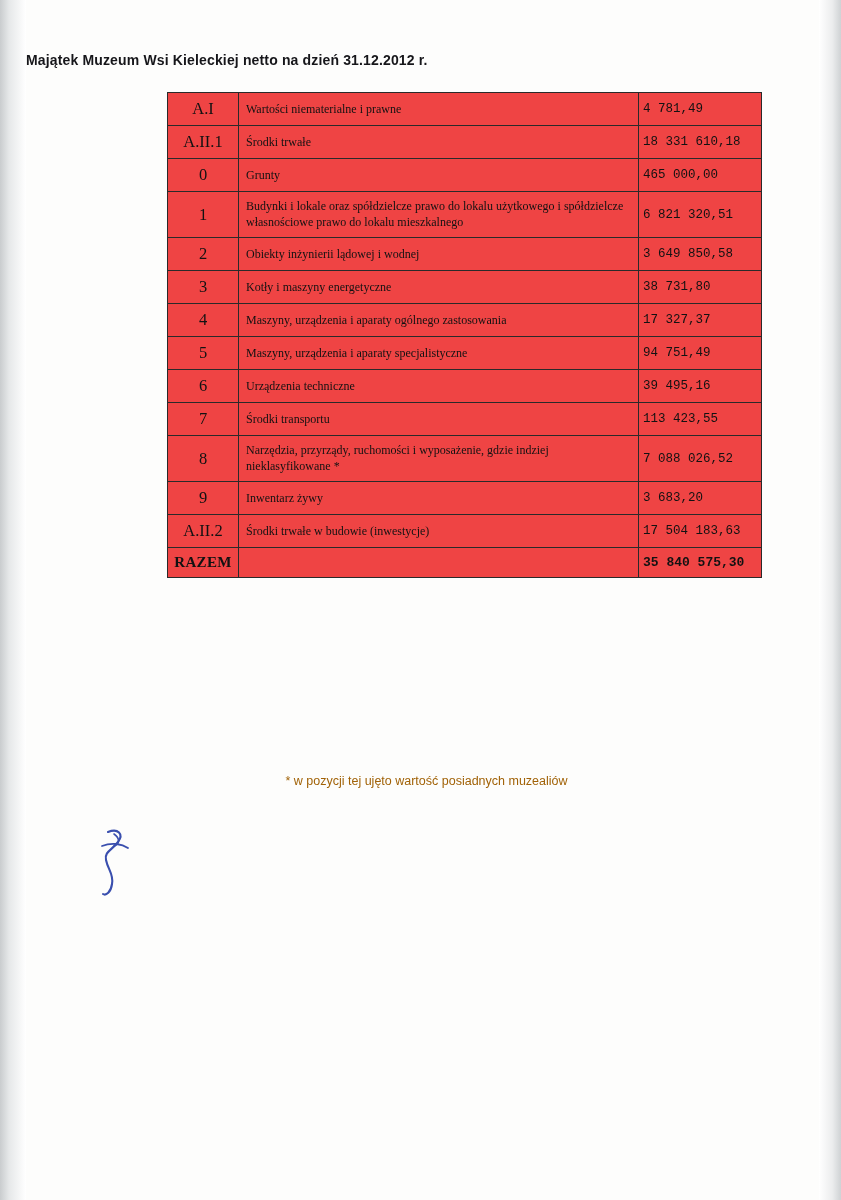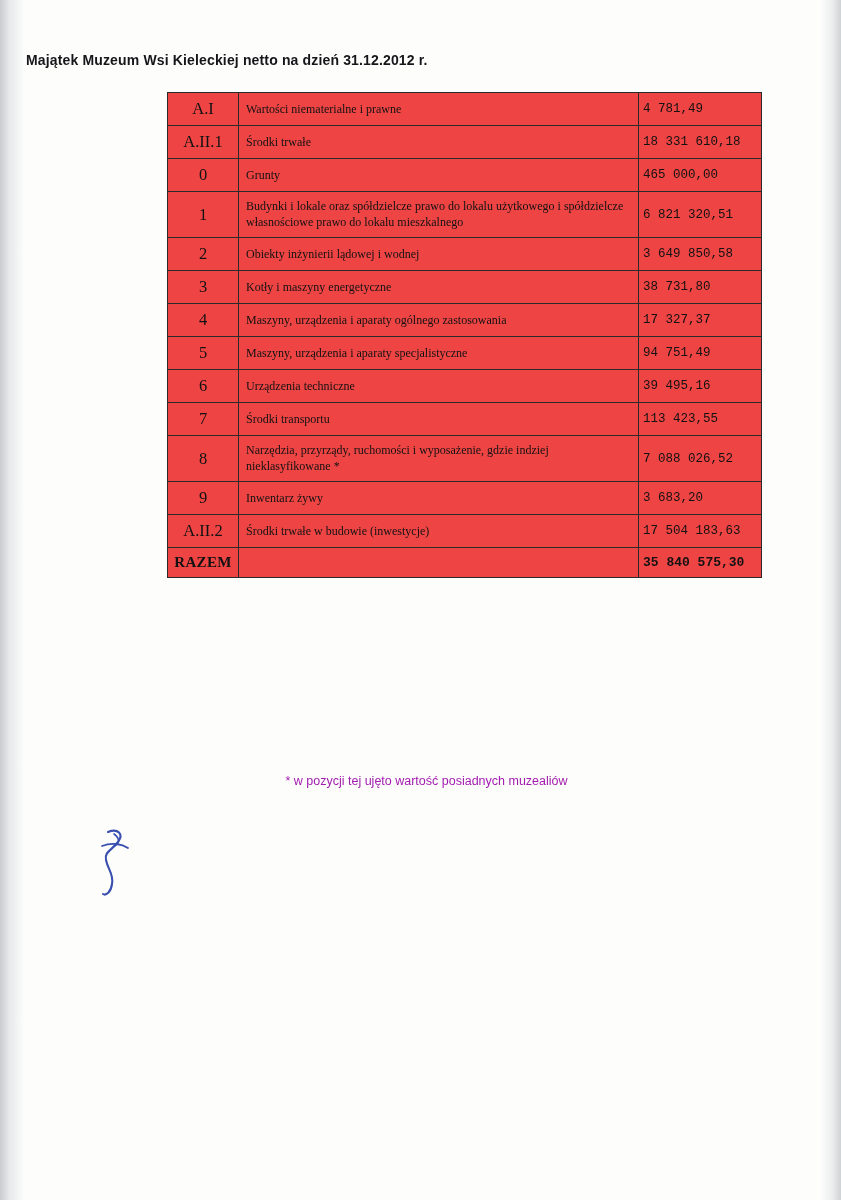--- a/index.html
+++ b/index.html
@@ -108,21 +108,21 @@
     font-size: 13px;
   }
   .footnote {
     position: absolute;
     top: 774px;
     left: 8px;
     right: 0;
     text-align: center;
     font-family: "Liberation Sans", sans-serif;
     font-size: 12.5px;
-    color: #a21caf;
+    color: #a16207;
   }
   .signature {
     position: absolute;
     left: 68px;
     top: 824px;
     width: 70px;
     height: 80px;
   }
 </style>
 </head>

